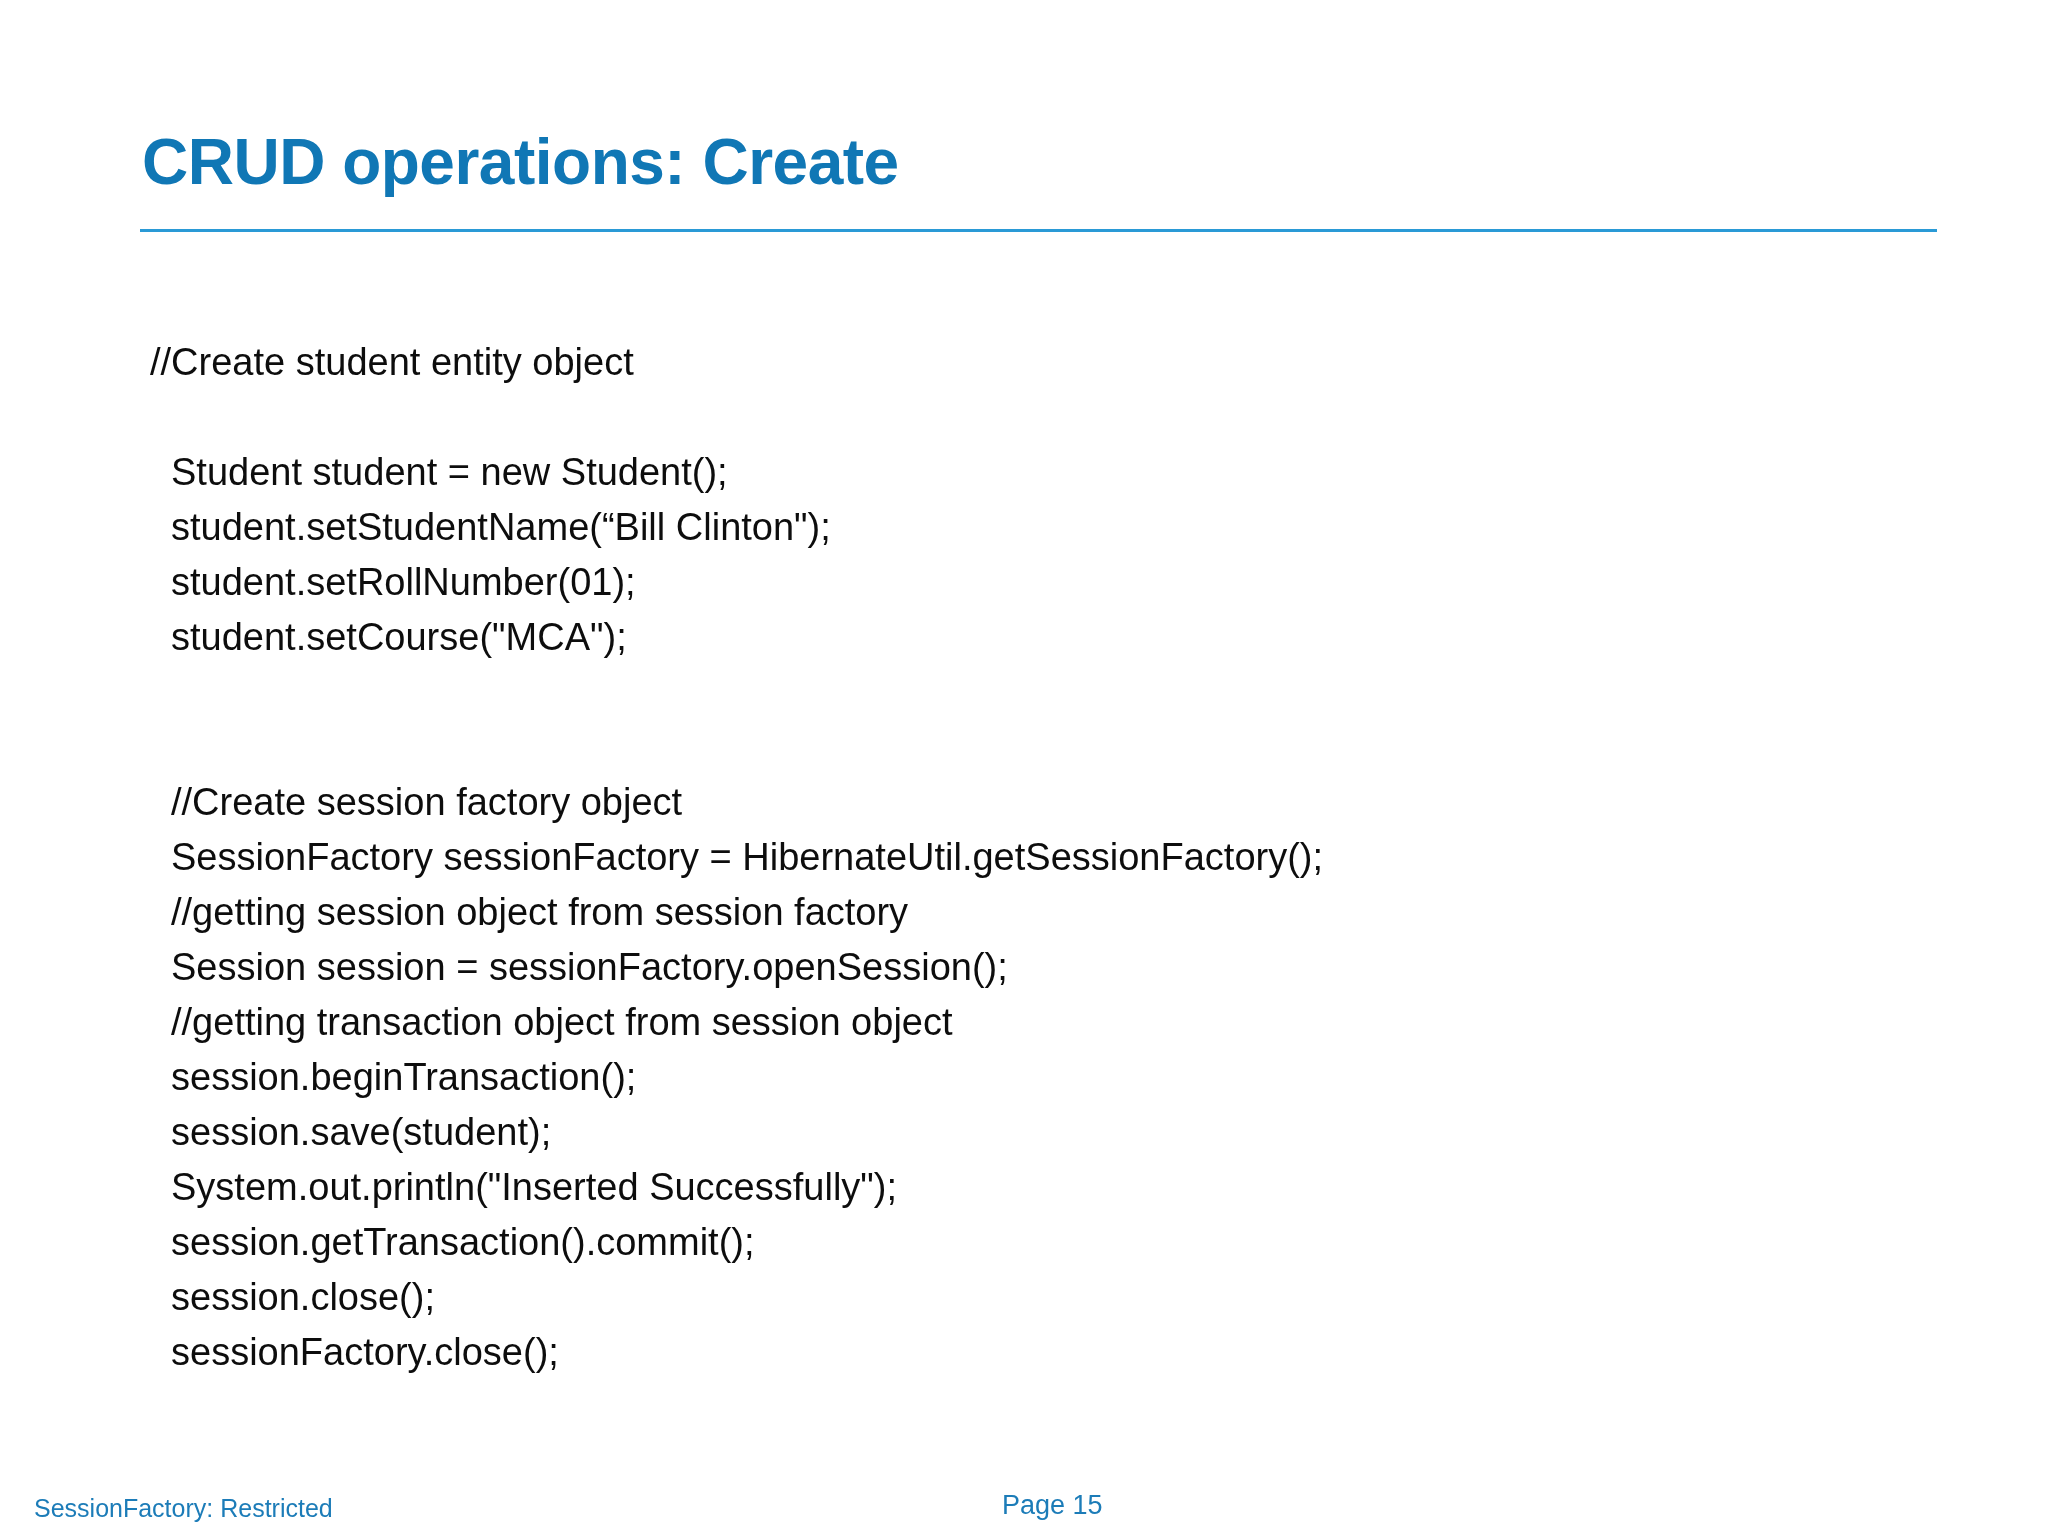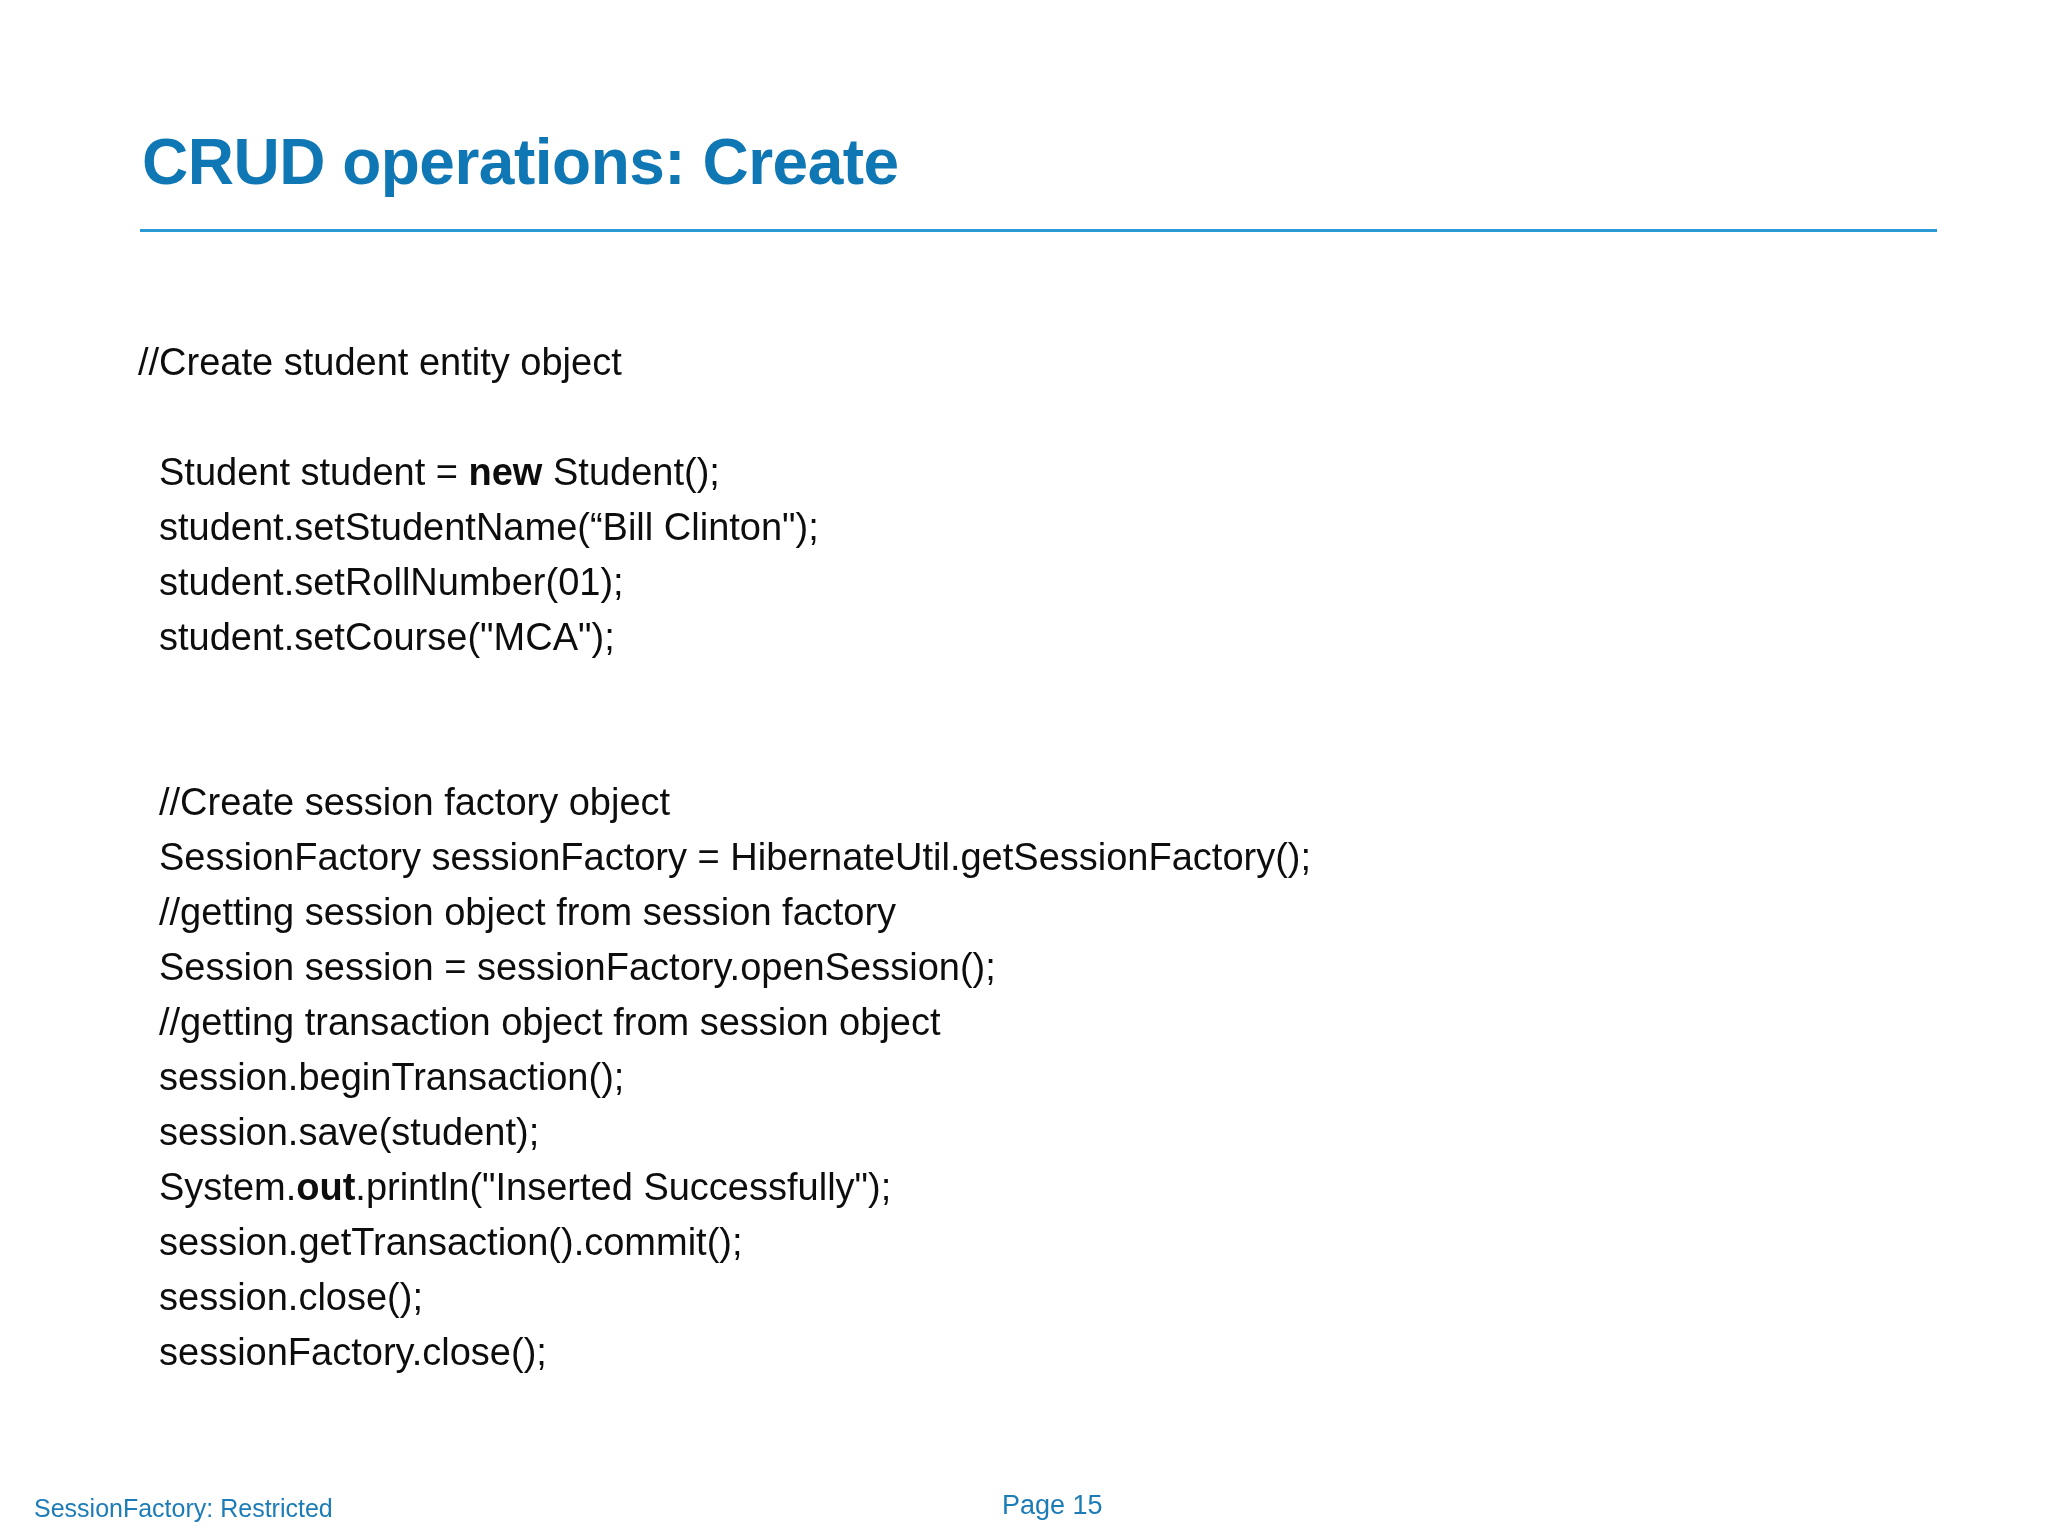--- a/index.html
+++ b/index.html
@@ -38,40 +38,40 @@
     left: 128px;
     top: 229px;
     width: 1797px;
     height: 3px;
     background: #2A9AD6;
   }
 
   
   .code-body {
     position: absolute;
-    left: 126px;
+    left: 138px;
     top: 335px;
     width: 1700px;
     font-family: "Liberation Sans", sans-serif;
     font-size: 38px;
     color: #0d0d0d;
     line-height: 55px;
     white-space: pre;
   }
   .code-line {
     white-space: pre;
   }
   .code-line.indent {
     padding-left: 21px;
   }
   .code-line.blank {
     height: 55px;
   }
   .kw {
-    font-weight: bold;
+    font-weight: normal;
   }
 
   
   .footer-classification {
     position: absolute;
     left: 22px;
     top: 1494px;
     font-family: "Liberation Sans", sans-serif;
     font-size: 25px;
     color: #1C7CB8;

